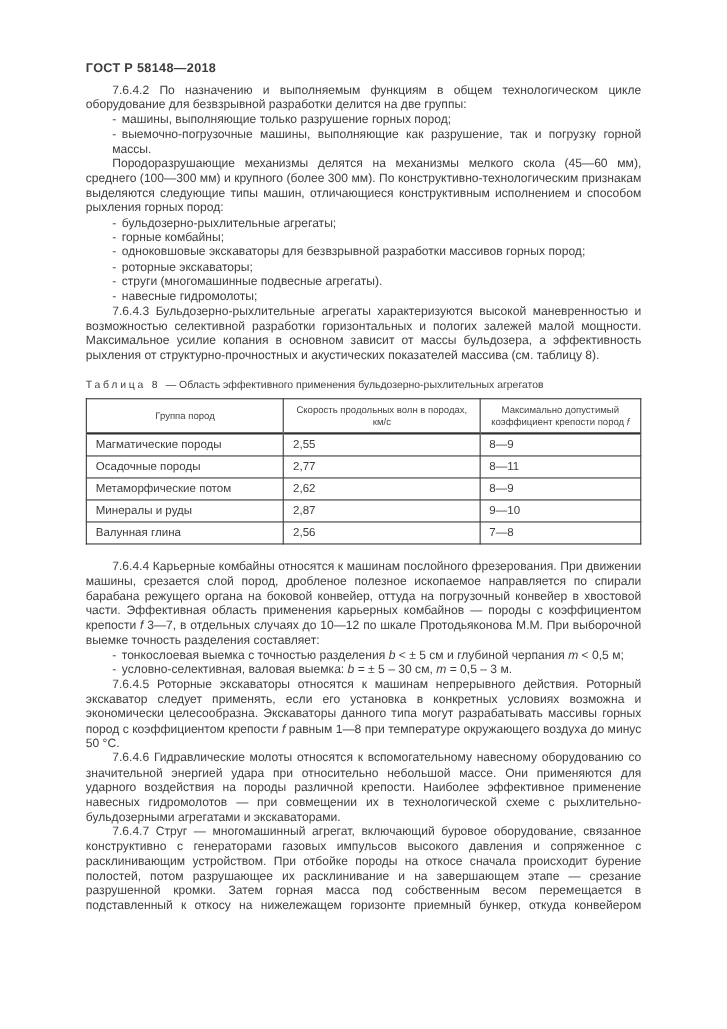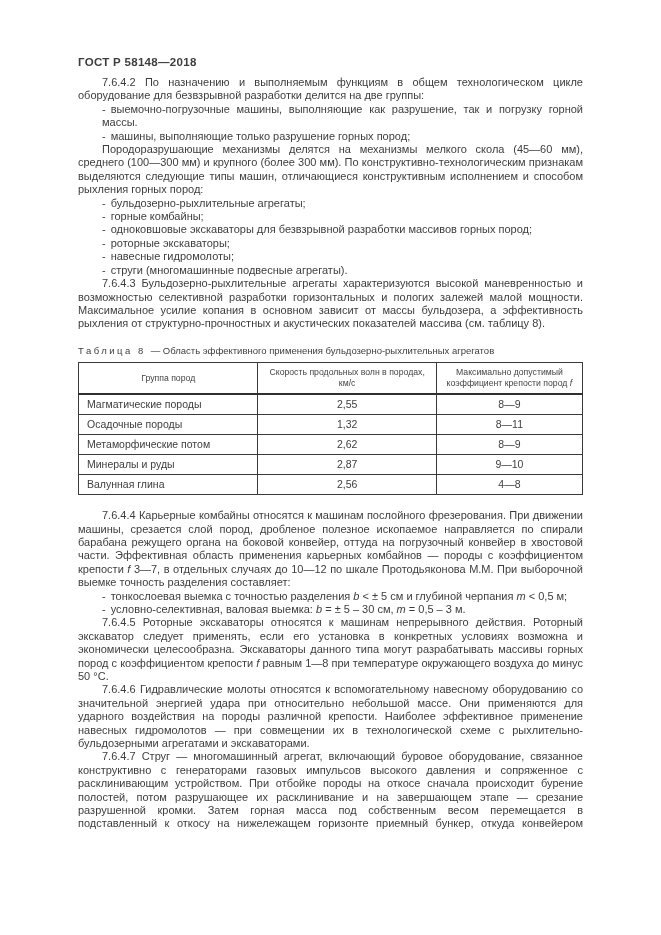--- a/index.html
+++ b/index.html
@@ -68,48 +68,48 @@
     color: #444444;
   }
   table.gost-table td {
     border: 1px solid #3a3a3a;
     font-size: 10.5px;
     line-height: 13px;
     padding: 3px 8px;
     vertical-align: middle;
   }
   table.gost-table td.center {
-    text-align: center;
+    text-align: left;
   }
   .blocks-bottom {
     margin-top: 14px;
   }
   .page-number {
     margin-top: 7px;
     font-size: 10.5px;
   }
 </style>
 </head>
 <body>
 
 <div class="page">
   <div class="doc-header">ГОСТ Р 58148—2018</div>
 
   <div class="content">
     <div id="blocks-top">
         <div class="para">7.6.4.2 По назначению и выполняемым функциям в общем технологическом цикле оборудование для безвзрывной разработки делится на две группы:</div>
+        <div class="li"><span class="dash">-</span>машины, выполняющие только разрушение горных пород;</div>
         <div class="li"><span class="dash">-</span>выемочно-погрузочные машины, выполняющие как разрушение, так и погрузку горной массы.</div>
-        <div class="li"><span class="dash">-</span>машины, выполняющие только разрушение горных пород;</div>
         <div class="para">Породоразрушающие механизмы делятся на механизмы мелкого скола (45—60 мм), среднего (100—300 мм) и крупного (более 300 мм). По конструктивно-технологическим признакам выделяются следующие типы машин, отличающиеся конструктивным исполнением и способом рыхления горных пород:</div>
         <div class="li"><span class="dash">-</span>бульдозерно-рыхлительные агрегаты;</div>
         <div class="li"><span class="dash">-</span>горные комбайны;</div>
         <div class="li"><span class="dash">-</span>одноковшовые экскаваторы для безвзрывной разработки массивов горных пород;</div>
         <div class="li"><span class="dash">-</span>роторные экскаваторы;</div>
+        <div class="li"><span class="dash">-</span>струги (многомашинные подвесные агрегаты).</div>
         <div class="li"><span class="dash">-</span>навесные гидромолоты;</div>
-        <div class="li"><span class="dash">-</span>струги (многомашинные подвесные агрегаты).</div>
         <div class="para">7.6.4.3 Бульдозерно-рыхлительные агрегаты характеризуются высокой маневренностью и возможностью селективной разработки горизонтальных и пологих залежей малой мощности. Максимальное усилие копания в основном зависит от массы бульдозера, а эффективность рыхления от структурно-прочностных и акустических показателей массива (см. таблицу 8).</div>
       </div>
 
     <div class="table-caption">
       <span class="caption-label">Таблица 8</span><span>— Область эффективного применения бульдозерно-рыхлительных агрегатов</span>
     </div>
 
     <table class="gost-table">
       <colgroup id="table-cols">
           <col style="width: 35.6%;">
@@ -126,37 +126,37 @@
           </tr>
         </thead>
       <tbody id="table-body">
           <tr>
             <td>Магматические породы</td>
             <td class="center">2,55</td>
             <td class="center">8—9</td>
           </tr>
           <tr>
             <td>Осадочные породы</td>
-            <td class="center">1,32</td>
+            <td class="center">2,77</td>
             <td class="center">8—11</td>
           </tr>
           <tr>
             <td>Метаморфические потом</td>
             <td class="center">2,62</td>
             <td class="center">8—9</td>
           </tr>
           <tr>
             <td>Минералы и руды</td>
             <td class="center">2,87</td>
             <td class="center">9—10</td>
           </tr>
           <tr>
             <td>Валунная глина</td>
             <td class="center">2,56</td>
-            <td class="center">4—8</td>
+            <td class="center">7—8</td>
           </tr>
         </tbody>
     </table>
 
     <div id="blocks-bottom" class="blocks-bottom">
         <div class="para">7.6.4.4 Карьерные комбайны относятся к машинам послойного фрезерования. При движении машины, срезается слой пород, дробленое полезное ископаемое направляется по спирали барабана режущего органа на боковой конвейер, оттуда на погрузочный конвейер в хвостовой части. Эффективная область применения карьерных комбайнов — породы с коэффициентом крепости <i>f</i> 3—7, в отдельных случаях до 10—12 по шкале Протодьяконова М.М. При выборочной выемке точность разделения составляет:</div>
         <div class="li"><span class="dash">-</span>тонкослоевая выемка с точностью разделения <i>b</i> &lt; ± 5 см и глубиной черпания <i>m</i> &lt; 0,5 м;</div>
         <div class="li"><span class="dash">-</span>условно-селективная, валовая выемка: <i>b</i> = ± 5 – 30 см, <i>m</i> = 0,5 – 3 м.</div>
         <div class="para">7.6.4.5 Роторные экскаваторы относятся к машинам непрерывного действия. Роторный экскаватор следует применять, если его установка в конкретных условиях возможна и экономически целесообразна. Экскаваторы данного типа могут разрабатывать массивы горных пород с коэффициентом крепости <i>f</i> равным 1—8 при температуре окружающего воздуха до минус 50 °С.</div>
         <div class="para">7.6.4.6 Гидравлические молоты относятся к вспомогательному навесному оборудованию со значительной энергией удара при относительно небольшой массе. Они применяются для ударного воздействия на породы различной крепости. Наиболее эффективное применение навесных гидромолотов — при совмещении их в технологической схеме с рыхлительно-бульдозерными агрегатами и экскаваторами.</div>

